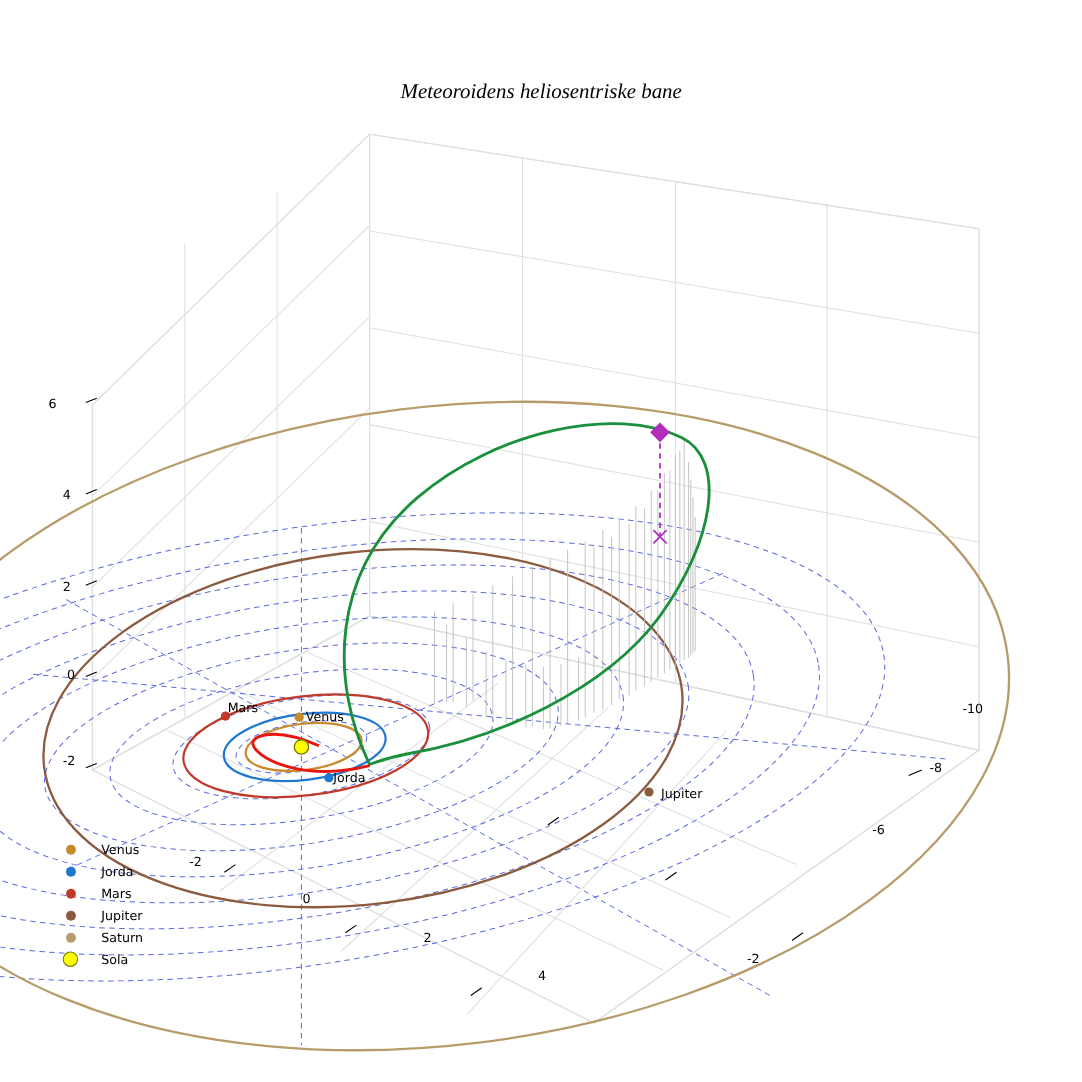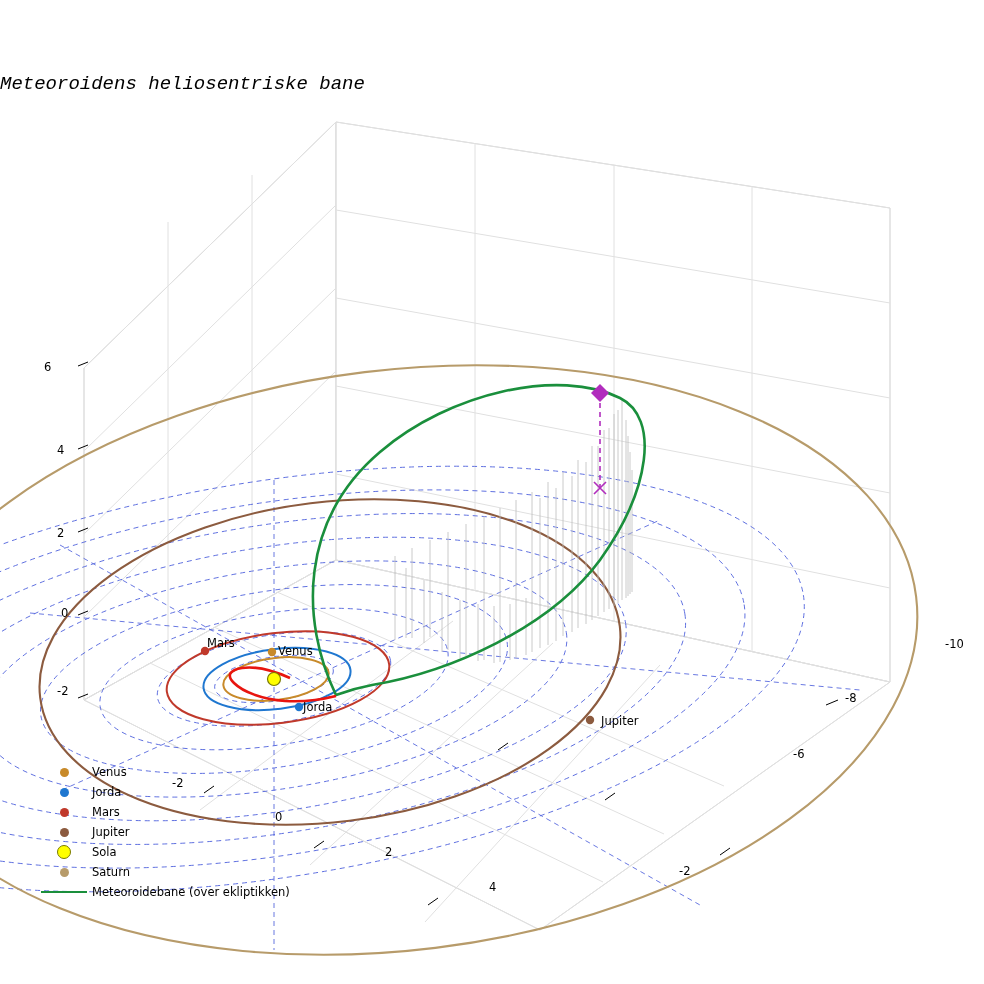--- a/index.html
+++ b/index.html
@@ -17,25 +17,25 @@
     position: relative;
     width: 984px;
     height: 984px;
     background: #ffffff;
   }
   #chart-title {
     position: absolute;
     top: 73px;
     left: 0;
     width: 984px;
-    text-align: left;
+    text-align: center;
     font-size: 19px;
     font-style: italic;
     color: #000000;
-    font-family: Liberation Mono, monospace;
+    font-family: Liberation Serif, serif;
   }
   #plot-svg {
     position: absolute;
     top: 0;
     left: 0;
   }
   
   #legend {
     position: absolute;
     left: 36px;
@@ -245,21 +245,21 @@
   <div class="tick-label" style="left:57px; top:443px;">4</div>
   <div class="tick-label" style="left:57px; top:526px;">2</div>
   <div class="tick-label" style="left:61px; top:606px;">0</div>
   <div class="tick-label" style="left:57px; top:684px;">-2</div>
 
   <div class="tick-label" style="left:172px; top:776px;">-2</div>
   <div class="tick-label" style="left:275px; top:810px;">0</div>
   <div class="tick-label" style="left:385px; top:845px;">2</div>
   <div class="tick-label" style="left:489px; top:880px;">4</div>
 
-  <div class="tick-label" style="left:945px; top:637px;">-10</div>
+  <div class="tick-label" style="left:875px; top:637px;">-10</div>
   <div class="tick-label" style="left:845px; top:691px;">-8</div>
   <div class="tick-label" style="left:793px; top:747px;">-6</div>
   <div class="tick-label" style="left:679px; top:864px;">-2</div>
 
   <div class="body-label" style="left:207px; top:636px;">Mars</div>
   <div class="body-label" style="left:278px; top:644px;">Venus</div>
   <div class="body-label" style="left:303px; top:700px;">Jorda</div>
   <div class="body-label" style="left:601px; top:714px;">Jupiter</div>
 
   <div id="legend">
@@ -282,31 +282,25 @@
       <span class="legend-label">Mars</span>
     </div>
     <div class="legend-row">
       <span class="legend-marker">
           <span class="dot" style="width:9px;height:9px;background:#8c5b3f;"></span>
         </span>
       <span class="legend-label">Jupiter</span>
     </div>
     <div class="legend-row">
       <span class="legend-marker">
+          <span class="dot" style="width:9px;height:9px;background:#b79b6a;"></span>
+        </span>
+      <span class="legend-label">Saturn</span>
+    </div>
+    <div class="legend-row">
+      <span class="legend-marker">
           <span class="dot" style="width:12px;height:12px;background:#ffff00;border:1.2px solid #7a7a00;"></span>
         </span>
       <span class="legend-label">Sola</span>
     </div>
-    <div class="legend-row">
-      <span class="legend-marker">
-          <span class="dot" style="width:9px;height:9px;background:#b79b6a;"></span>
-        </span>
-      <span class="legend-label">Saturn</span>
-    </div>
-    <div class="legend-row">
-      <span class="legend-marker">
-          <span class="line-swatch" style="border-top-color:#1a8f3c;"></span>
-        </span>
-      <span class="legend-label">Meteoroidebane (over ekliptikken)</span>
-    </div>
   </div>
 
 </div>
 
 </body></html>

